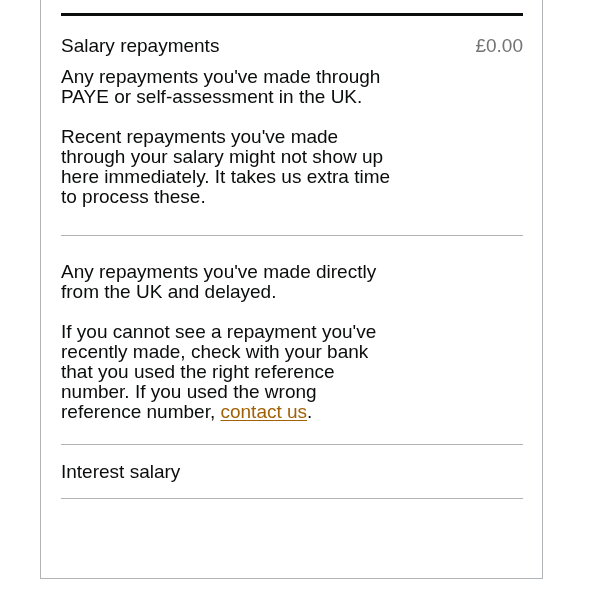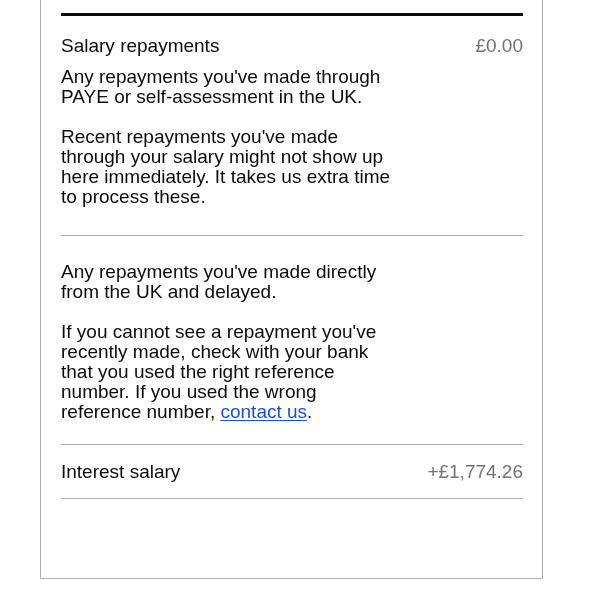--- a/index.html
+++ b/index.html
@@ -84,21 +84,21 @@
   }
 
   .body-text {
     font-size: 19px;
     line-height: 20px;
     color: #0b0c0c;
     max-width: 330px;
   }
 
   .link {
-    color: #1d4ed8;
+    color: #a16207;
     text-decoration: underline;
     text-underline-offset: 2px;
   }
 
   
   .sec-salary { padding-top: 17px; }
   .p-gap-1 { margin-top: 9px; }
   .p-gap-2 { margin-top: 20px; }
   .divider-1 { margin-top: 28px; }
   .sec-direct { padding-top: 17px; }
@@ -135,21 +135,20 @@
           <span>If you cannot see a repayment you've recently made, check with your bank that you used the right reference number. If you used the wrong reference number, </span><a href="#" class="link">contact us</a><span>.</span>
         </p>
 
       </div>
 
       <div class="rule-thin divider-2"></div>
 
       <div class="sec-interest">
         <div class="row">
           <span class="row-title">Interest salary</span>
-          <span class="row-amount">+£1,774.26</span>
         </div>
       </div>
 
       <div class="rule-thin"></div>
 
     </div>
   </div>
 
 </div>
 

